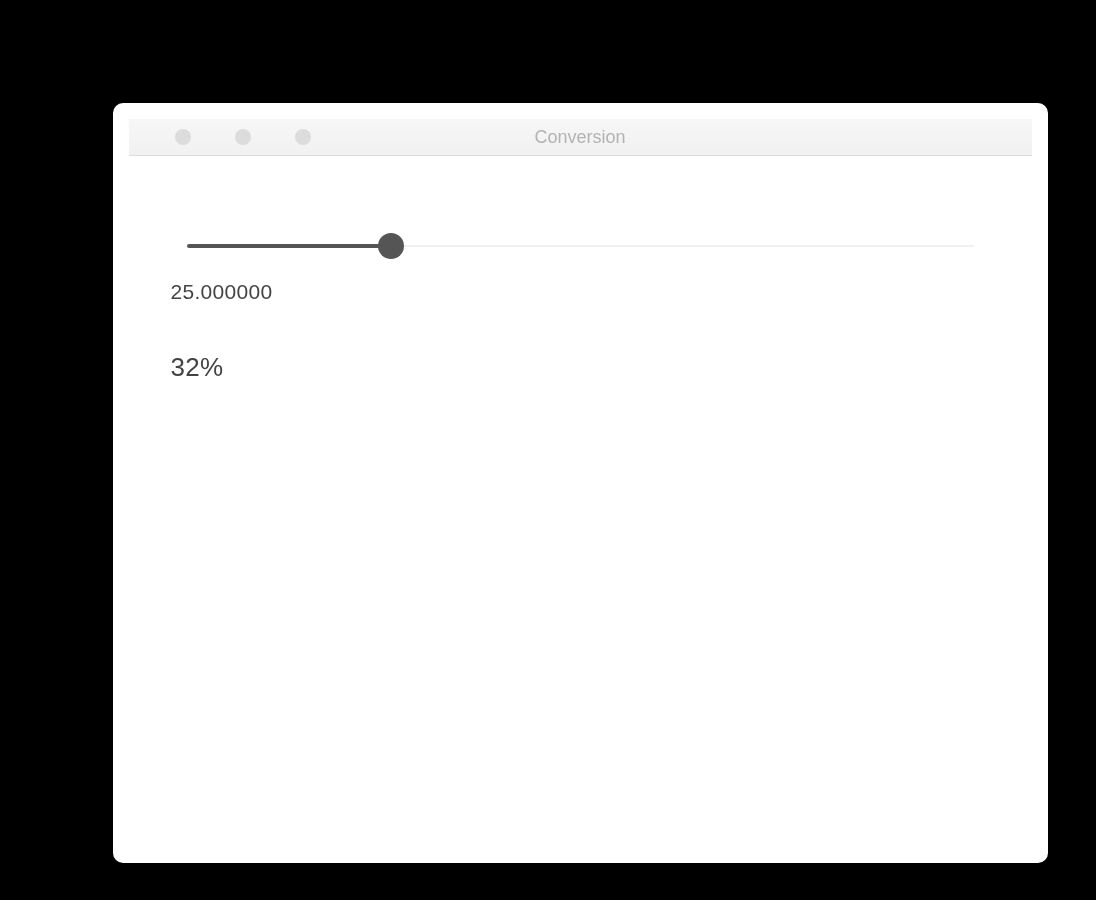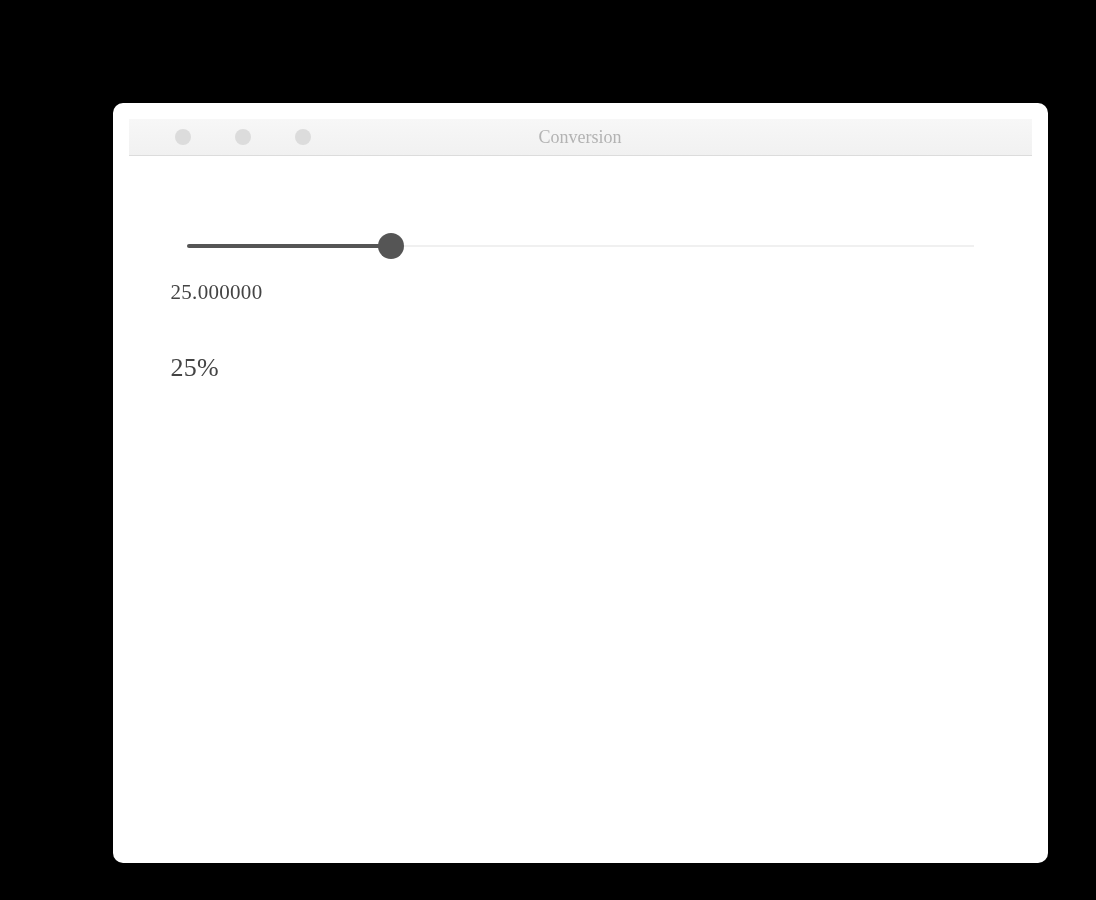--- a/index.html
+++ b/index.html
@@ -1,19 +1,18 @@
 <!DOCTYPE html>
 <html><head>
   <meta charset="utf-8">
   <style>
     * {
       margin: 16px;
       padding: 0;
       box-sizing: border-box;
-      font-family: Liberation Serif, serif;
     }
     body {
       width: 1096px;
       height: 900px;
       background: #000;
       display: flex;
       align-items: flex-start;
       justify-content: center;
       padding-top: 55px;
       font-family: -apple-system, BlinkMacSystemFont, "Segoe UI", Helvetica, Arial, sans-serif;
@@ -121,15 +120,15 @@
     </div>
     <div class="window-title">Conversion</div>
   </div>
   <div class="content">
     <div class="slider-container">
       <div class="slider-track-full"></div>
       <div class="slider-track-fill" id="slider-fill" style="width: 25%;"></div>
       <div class="slider-thumb" id="slider-thumb" style="left: 25%;"></div>
     </div>
     <div class="value-label">25.000000</div>
-    <div class="percent-label">25%</div>
+    <div class="percent-label">32%</div>
   </div>
 </div>
 
 </body></html>

